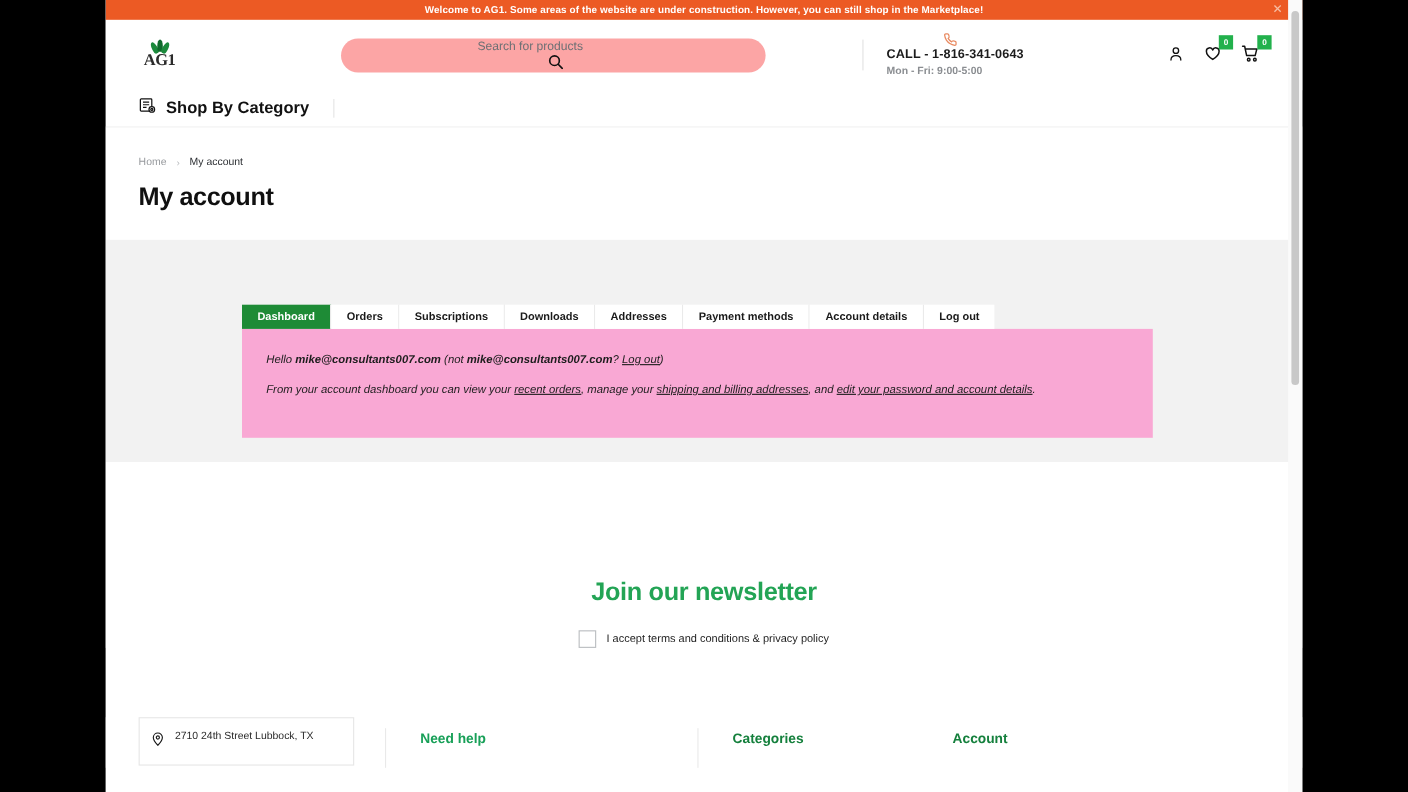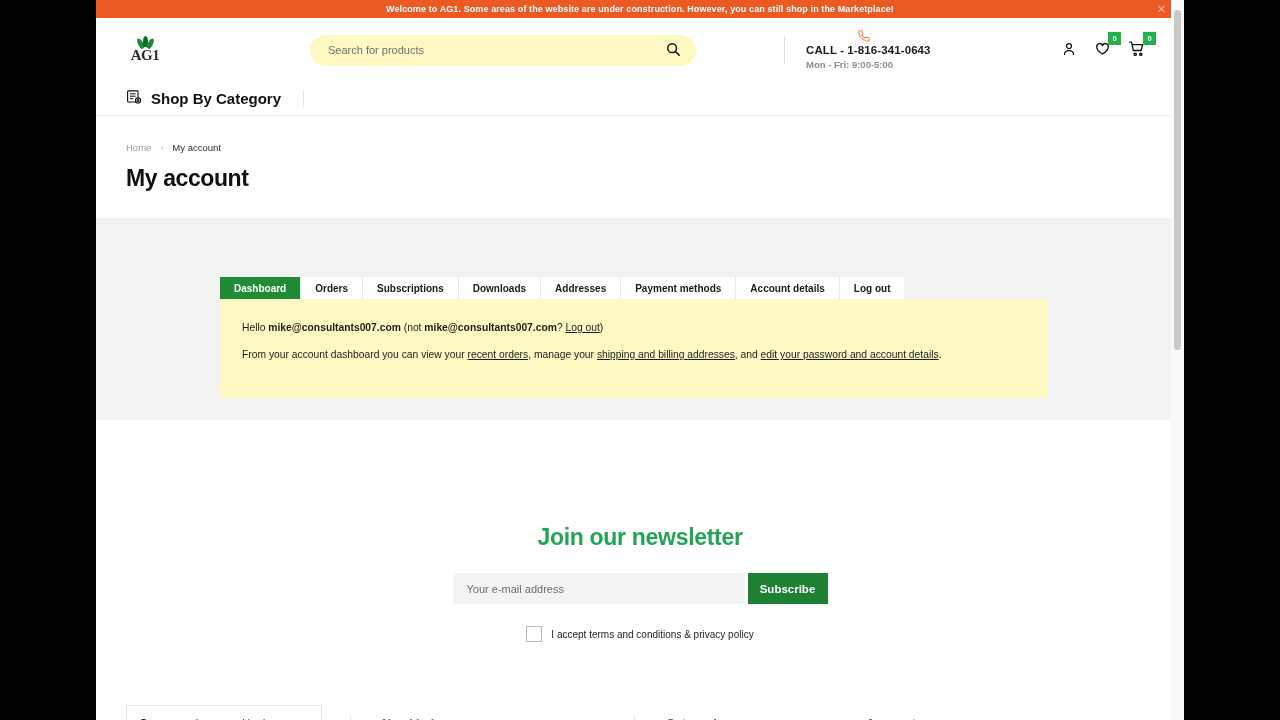--- a/index.html
+++ b/index.html
@@ -74,25 +74,26 @@
     font-size: 15px;
     font-weight: 700;
     color: #2b2b2b;
     letter-spacing: -0.5px;
     margin-top: -2px;
   }
   .search-wrap {
     margin-left: 148px;
     width: 386px;
     height: 31px;
-    background: #fef9c3;
+    background: #fca5a5;
     border-radius: 16px;
     display: flex;
     align-items: center;
     padding: 0 14px 0 18px;
+    flex-direction: column;
   }
   .search-input {
     flex: 1;
     border: none;
     outline: none;
     background: transparent;
     font-family: "Liberation Sans", sans-serif;
     font-size: 11px;
     color: #55585c;
   }
@@ -225,24 +226,25 @@
     cursor: pointer;
     white-space: nowrap;
     margin-top: 37px;
   }
   .tab:last-child { border-right: none; }
   .tab.active {
     background: #1e8b36;
     color: #ffffff;
   }
   .panel {
-    background: #fef9c3;
+    background: #f9a8d4;
     margin: 0 136px 0 124px;
     height: 99px;
     padding: 22px 22px 0 22px;
+    font-style: italic;
   }
   .panel p {
     font-size: 10.3px;
     color: #1d1d1d;
     line-height: 1.45;
   }
   .panel p.second { margin-top: 12px; }
   .panel b { font-weight: 700; }
   .panel a {
     color: #1d1d1d;
@@ -484,24 +486,20 @@
         <span>(not</span>
         <b>mike@consultants007.com</b><span>?</span>
         <a>Log out</a><span>)</span></p>
 
       <p class="second"><span>From your account dashboard you can view your </span><a>recent orders</a><span>, manage your </span><a>shipping and billing addresses</a><span>, and </span><a>edit your password and account details</a><span>.</span></p>
     </div>
   </div>
 
   <div class="newsletter">
     <div class="nl-title">Join our newsletter</div>
-    <div class="nl-form">
-      <input class="nl-input" type="text" placeholder="Your e-mail address" style="">
-      <button class="nl-btn">Subscribe</button>
-    </div>
     <div class="nl-terms">
       <input class="nl-check" type="checkbox" style="">
       <span class="nl-terms-label">I accept terms and conditions &amp; privacy policy</span>
     </div>
   </div>
 
   <div class="footer">
     <div class="addr-box">
       <span>
         <svg width="15" height="15" viewBox="0 0 20 20" fill="none" stroke="#1a1a1a" stroke-width="1.4">

